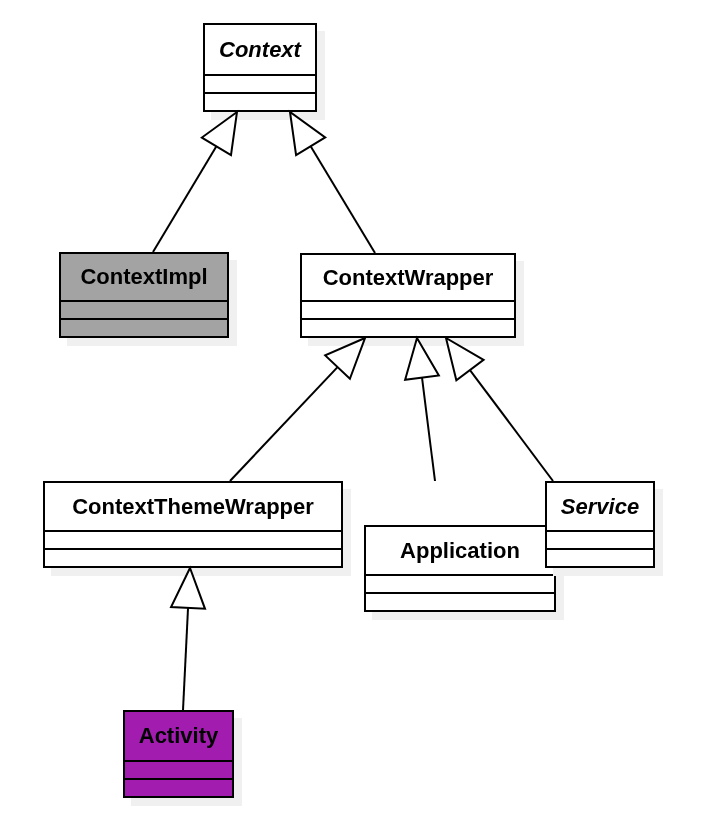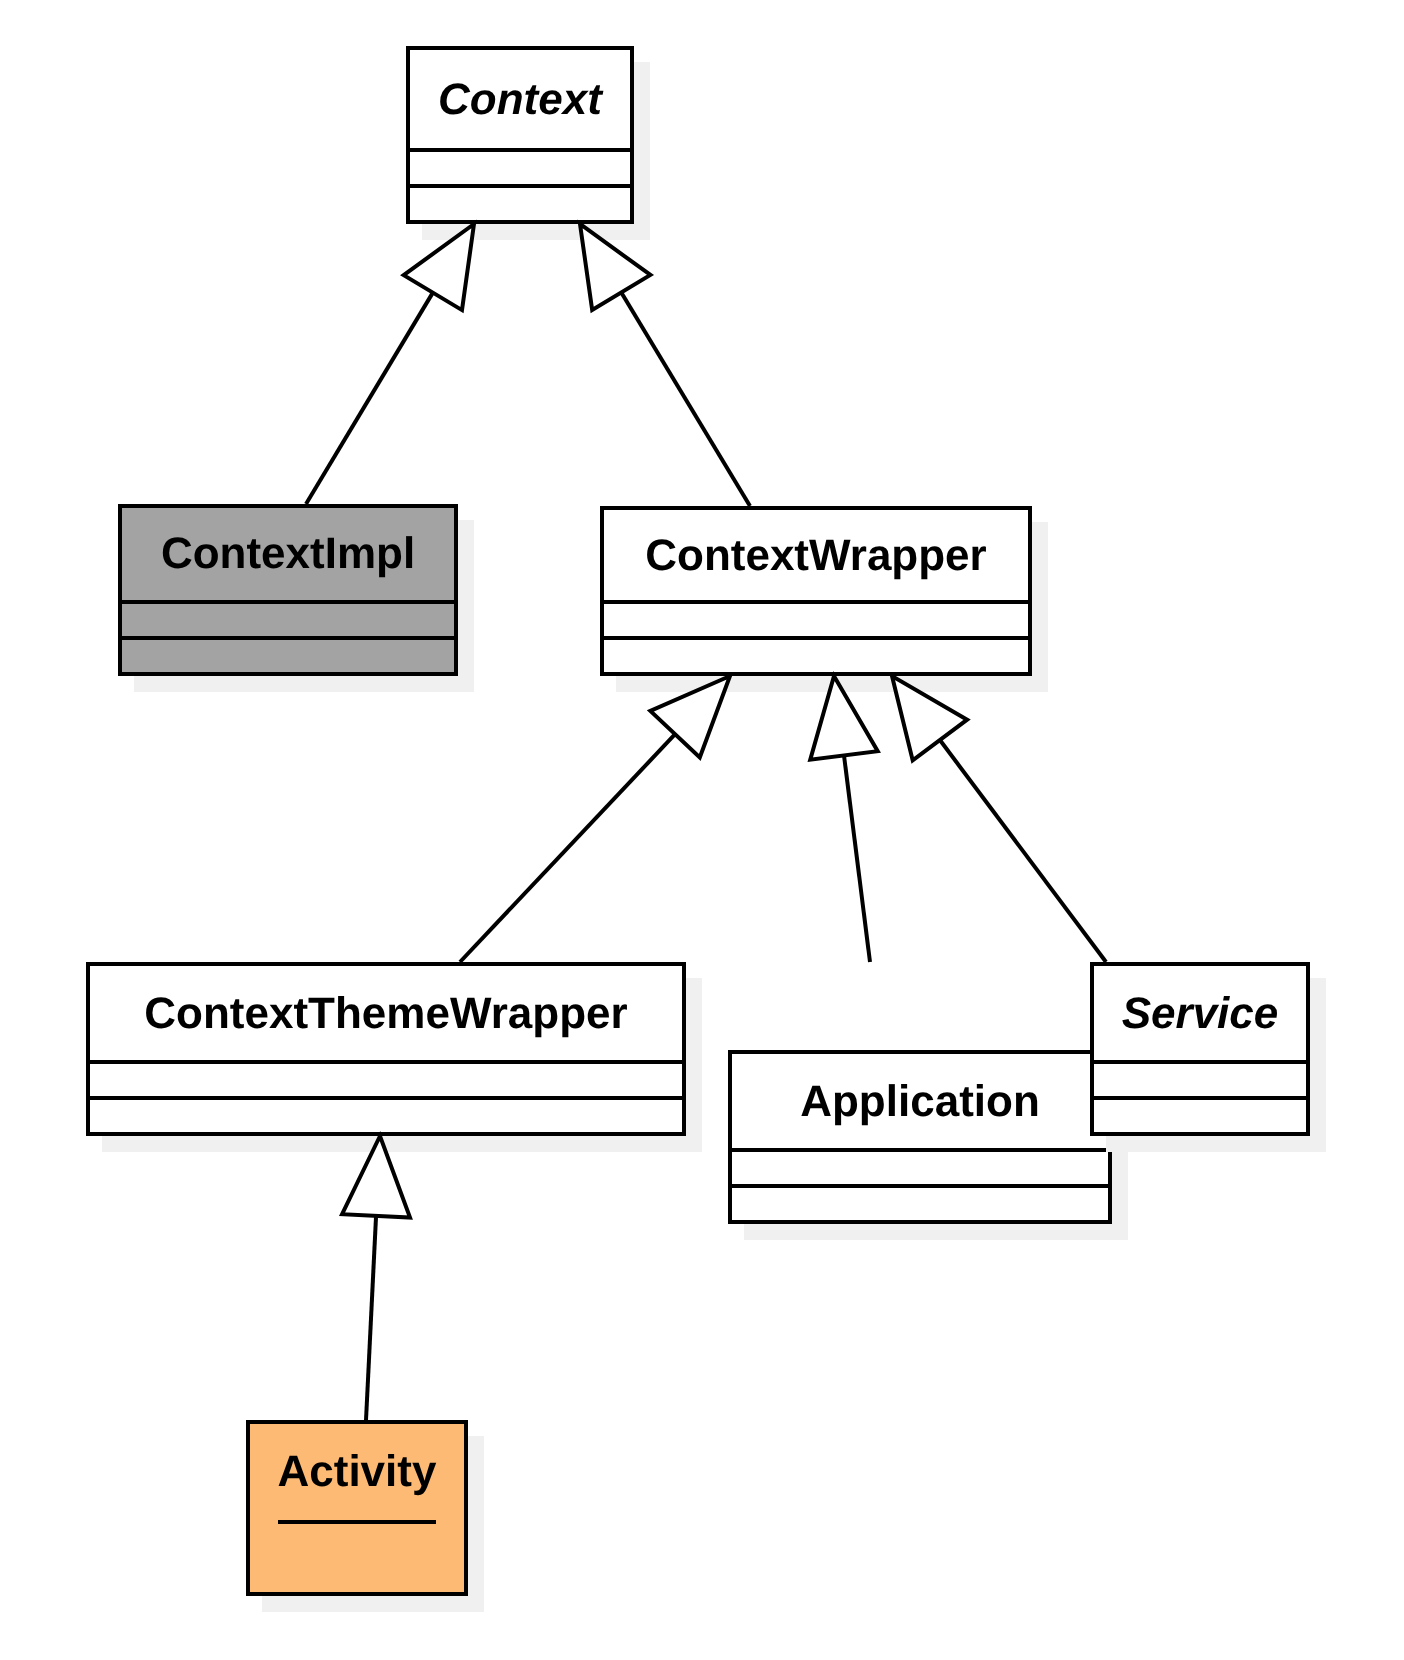--- a/index.html
+++ b/index.html
@@ -88,21 +88,21 @@
       <div class="uml-class" style="left: 364px; top: 481px; width: 192px; height: 87px; background: rgb(255, 255, 255); box-shadow: rgb(240, 240, 240) 8px 8px 0px; margin-top: 44px;">
         <div class="uml-name">Application</div>
         <div class="uml-attrs"></div>
         <div class="uml-methods"></div>
       </div>
       <div class="uml-class" style="left: 545px; top: 481px; width: 110px; height: 87px; background: rgb(255, 255, 255); box-shadow: rgb(240, 240, 240) 8px 8px 0px; font-style: italic;">
         <div class="uml-name">Service</div>
         <div class="uml-attrs"></div>
         <div class="uml-methods"></div>
       </div>
-      <div class="uml-class" style="left: 123px; top: 710px; width: 111px; height: 88px; background: #fdba74; box-shadow: rgb(240, 240, 240) 8px 8px 0px; align-items: center;">
+      <div class="uml-class" style="left: 123px; top: 710px; width: 111px; height: 88px; background: #a21caf; box-shadow: rgb(240, 240, 240) 8px 8px 0px;">
         <div class="uml-name">Activity</div>
         <div class="uml-attrs"></div>
         <div class="uml-methods"></div>
       </div>
     </div>
   <svg class="edges-layer" width="702" height="830" viewBox="0 0 702 830">
       <g>
         <line x1="153" y1="252" x2="216.42016978289894" y2="146.29971702850176" stroke="#000000" stroke-width="2"></line>
         <polygon points="237,112 201.84279004578568,137.5532891862338 230.9975495200122,155.04614487076972" fill="#ffffff" stroke="#000000" stroke-width="2" stroke-linejoin="miter"></polygon>
       </g>

